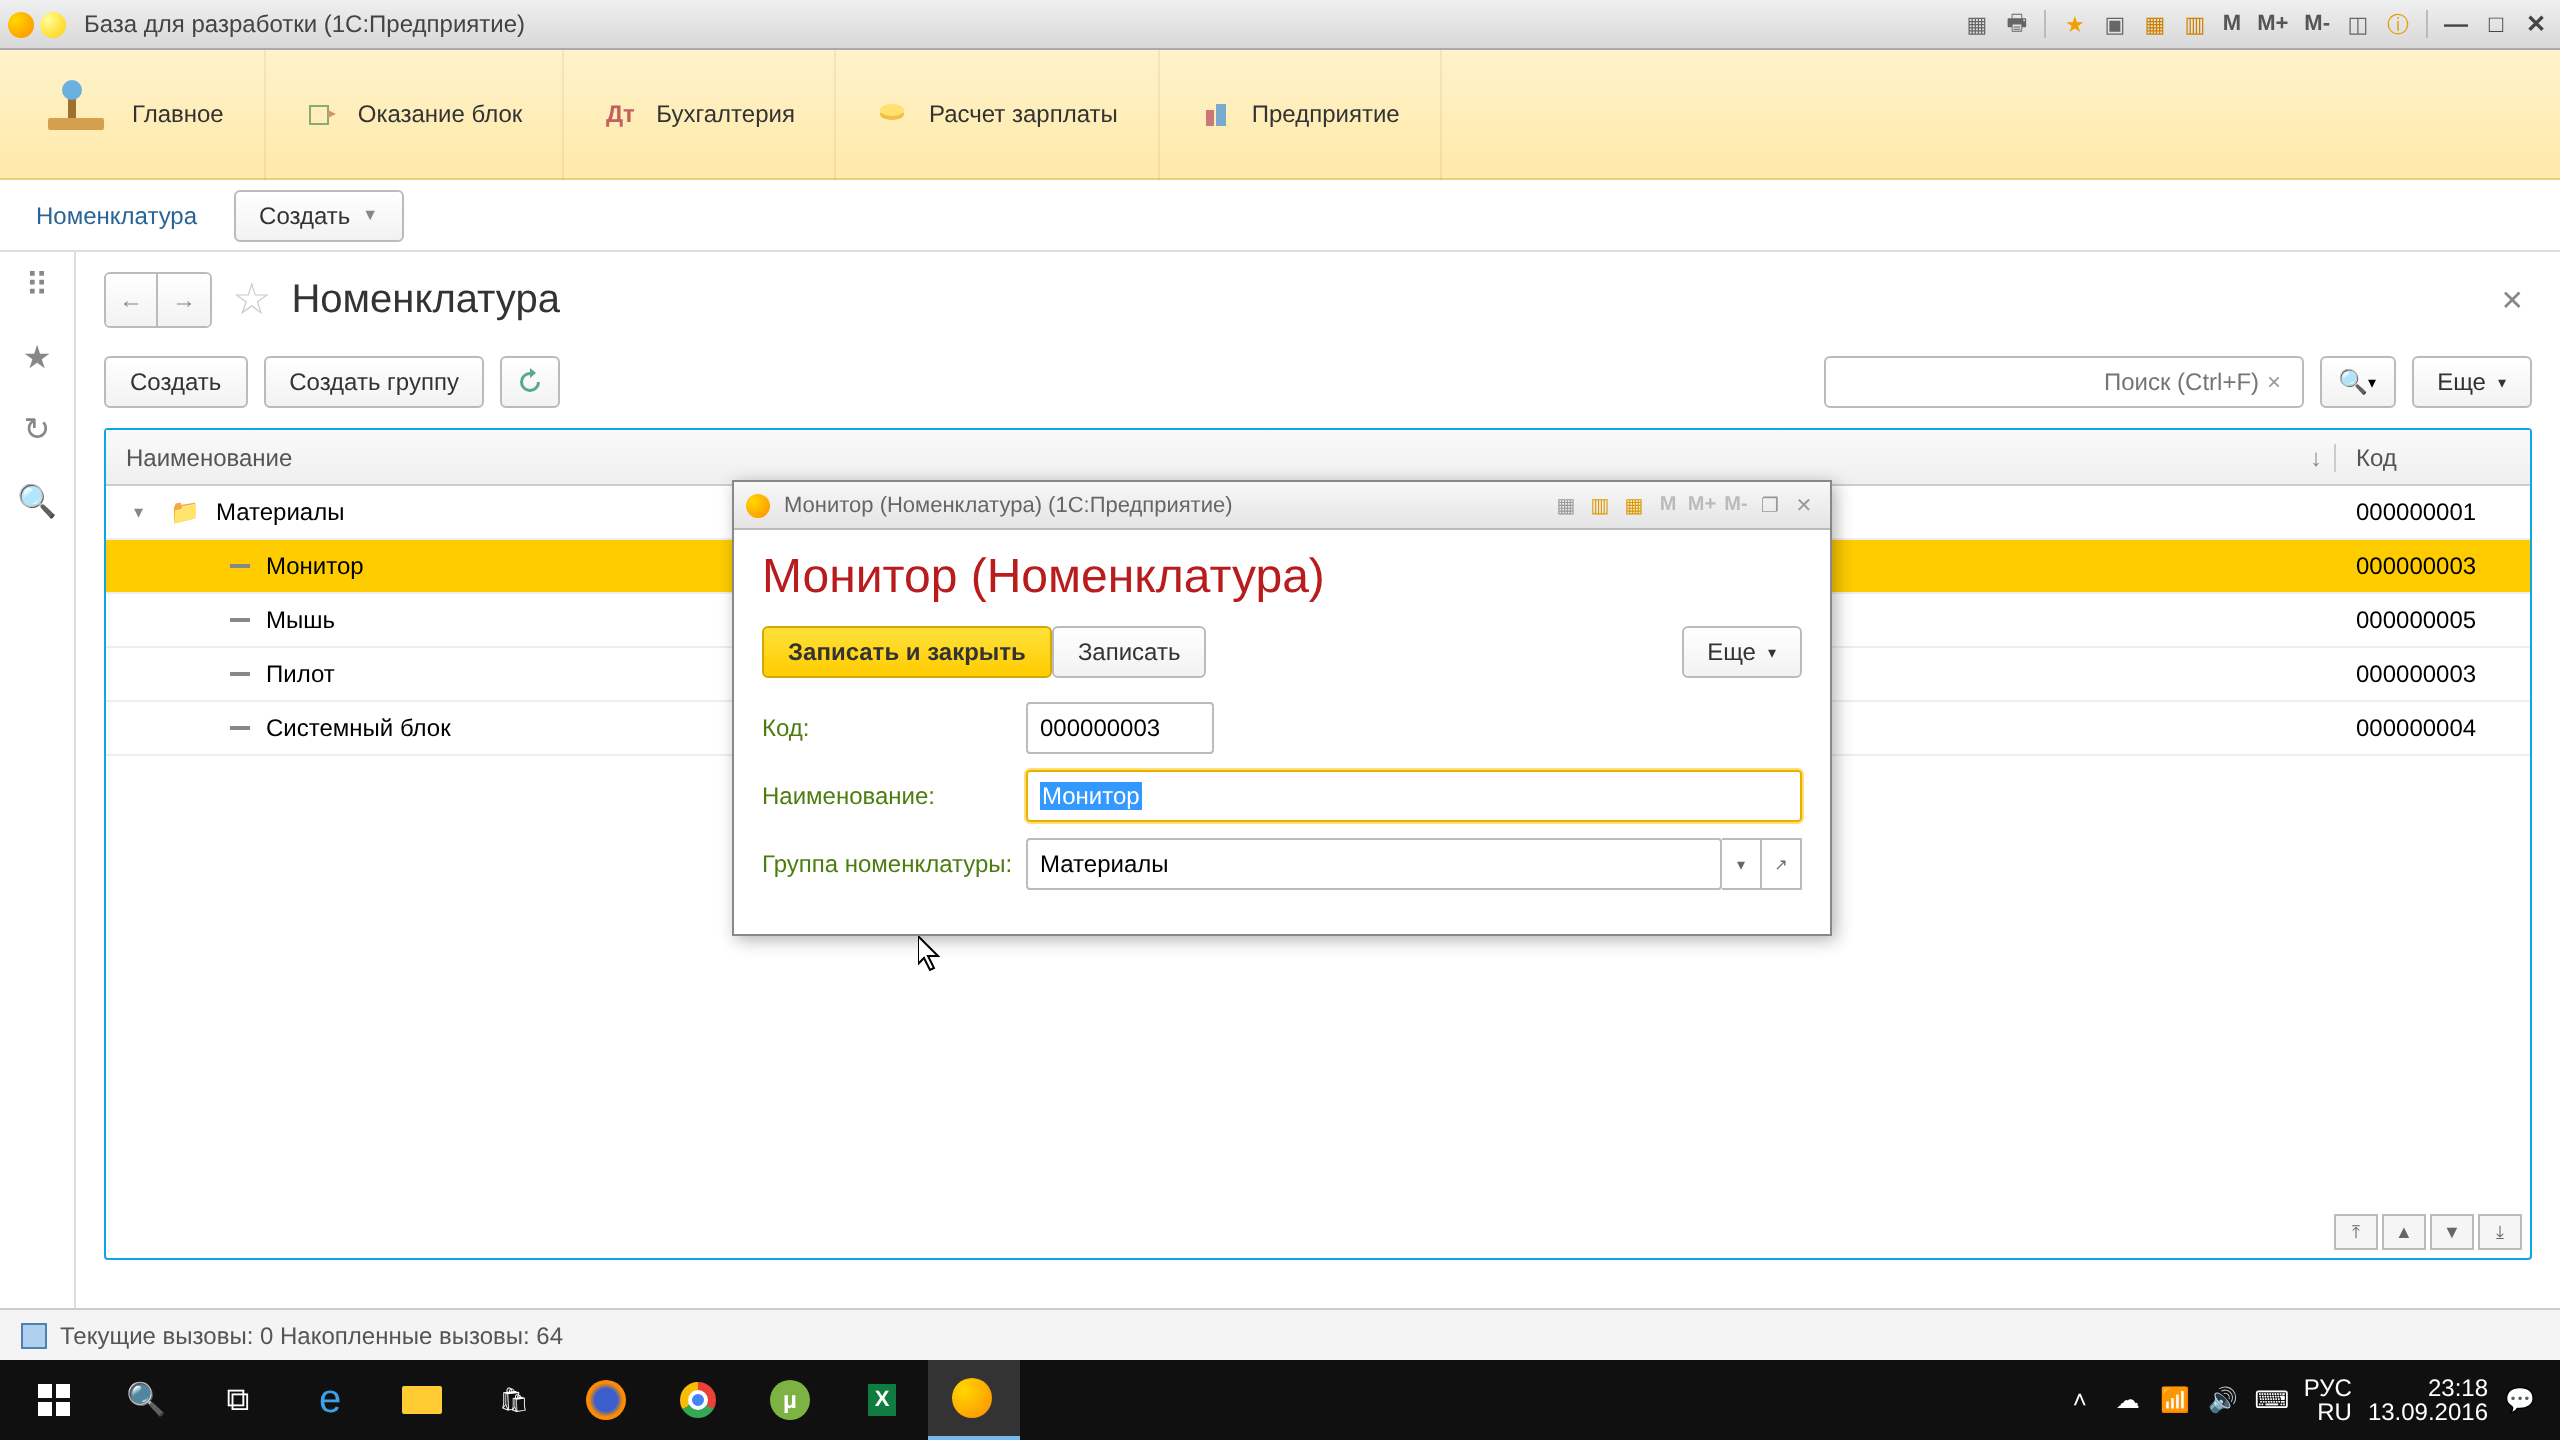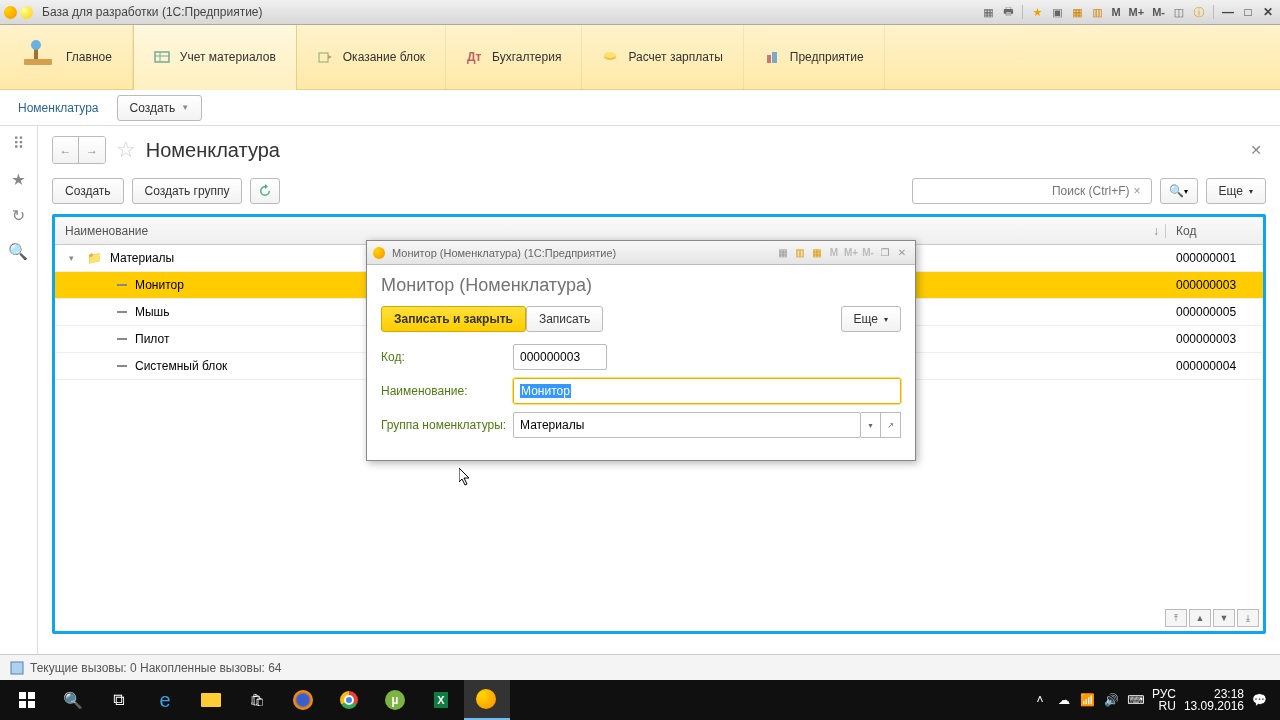--- a/index.html
+++ b/index.html
@@ -35,21 +35,21 @@
 .navbtns .navbtn:last-child{border-right:none;}
 .star{color:#ccc;font-size:22px;}
 .page-title{font-size:20px;color:#333;}
 .close-x{margin-left:auto;color:#888;font-size:14px;padding:4px;}
 .toolbar{display:flex;align-items:center;gap:8px;margin-bottom:10px;}
 .toolbar .right{margin-left:auto;display:flex;gap:8px;}
 .searchbox{width:240px;height:26px;border:1px solid #bbb;border-radius:3px;display:flex;align-items:center;padding:0 6px;color:#999;}
 .searchbox input{border:none;outline:none;flex:1;font-size:12px;text-align:right;}
 .searchbox .x{color:#999;padding:0 4px;}
 .ibtn{width:30px;height:26px;border:1px solid #bbb;border-radius:3px;background:linear-gradient(#fff,#f2f2f2);display:flex;align-items:center;justify-content:center;}
-.table{border:3px solid #0ea5e9;border-radius:2px;}
+.table{border:1px solid #0ea5e9;border-radius:2px;}
 .thead{display:flex;background:linear-gradient(#fafafa,#efefef);border-bottom:1px solid #ccc;height:28px;align-items:center;}
 .th{padding:0 10px;color:#555;}
 .th-name{flex:1;}
 .th-sort{width:22px;text-align:center;color:#888;}
 .th-code{width:98px;border-left:1px solid #ccc;}
 .tbody{height:360px;overflow:auto;position:relative;}
 .trow{display:flex;height:27px;align-items:center;border-bottom:1px solid #eee;}
 .trow.sel{background:#ffcc00;}
 .td-name{flex:1;display:flex;align-items:center;gap:8px;padding-left:10px;}
 .td-code{width:98px;padding-left:10px;border-left:1px solid transparent;}
@@ -57,21 +57,21 @@
 .item-icon{width:10px;height:2px;background:#888;display:inline-block;}
 .tfoot{display:flex;justify-content:flex-end;padding:4px;gap:2px;}
 .tfoot .pb{width:22px;height:18px;border:1px solid #bbb;background:#f5f5f5;display:flex;align-items:center;justify-content:center;font-size:9px;color:#666;}
 .dialog{position:absolute;left:366px;top:240px;width:550px;background:#fff;border:1px solid #888;box-shadow:2px 2px 8px rgba(0,0,0,.3);z-index:10;}
 .dlg-title{height:24px;background:linear-gradient(#f8f8f8,#e4e4e4);display:flex;align-items:center;padding:0 6px;border-bottom:1px solid #bbb;}
 .dlg-title .tb-icon{width:12px;height:12px;}
 .dlg-title-text{color:#666;font-size:11px;margin-left:4px;}
 .dlg-tr{margin-left:auto;display:flex;align-items:center;gap:3px;}
 .dlg-tr .di{width:14px;height:14px;display:flex;align-items:center;justify-content:center;color:#999;font-size:10px;}
 .dlg-body{padding:10px 14px 14px;}
-.dlg-h{font-size:18px;color:#737373;margin-bottom:10px;}
+.dlg-h{font-size:24px;color:#b91c1c;margin-bottom:10px;}
 .dlg-tb{display:flex;align-items:center;gap:0;margin-bottom:12px;}
 .btn-primary{background:linear-gradient(#ffe13a,#ffcc00);border:1px solid #d4a800;font-weight:bold;color:#333;}
 .dlg-row{display:flex;align-items:center;margin-bottom:8px;gap:6px;}
 .dlg-label{width:126px;color:#4d7c0f;}
 .dlg-input{height:26px;border:1px solid #bbb;border-radius:2px;padding:0 6px;display:flex;align-items:center;}
 .inp-code{width:94px;}
 .inp-name{flex:1;border:1px solid #e8b000;outline:1px solid #ffe070;}
 .inp-name .seltext{background:#3399ff;color:#fff;padding:0 1px;}
 .inp-group{flex:1;position:relative;display:flex;}
 .inp-group .gi{flex:1;}
@@ -114,28 +114,20 @@
 
 <div class="navbar">
   <div class="nav-item first">
     <svg class="nav-main-icon" viewBox="0 0 36 36">
         <rect x="4" y="20" width="28" height="6" fill="#d4a050" rx="1"></rect>
         <rect x="14" y="8" width="4" height="12" fill="#a07030"></rect>
         <circle cx="16" cy="6" r="5" fill="#6ab0e0"></circle>
       </svg>
     <span class="nav-label">Главное</span>
   </div>
-  <div class="nav-item active">
-    <svg class="nav-icon" viewBox="0 0 16 16">
-        <rect x="1" y="3" width="14" height="10" fill="none" stroke="#7a9" stroke-width="1.5"></rect>
-        <line x1="1" y1="7" x2="15" y2="7" stroke="#7a9"></line>
-        <line x1="6" y1="3" x2="6" y2="13" stroke="#7a9"></line>
-      </svg>
-    <span class="nav-label">Учет материалов</span>
-  </div>
   <div class="nav-item">
     <svg class="nav-icon" viewBox="0 0 16 16">
         <rect x="2" y="4" width="9" height="9" fill="none" stroke="#8a7"></rect>
         <path d="M11 6l4 2-4 2z" fill="#c96"></path>
       </svg>
     <span class="nav-label">Оказание блок</span>
   </div>
   <div class="nav-item">
     <svg class="nav-icon" viewBox="0 0 16 16">
         <text x="1" y="12" font-size="10" fill="#c06060" font-weight="bold">Дт</text>

